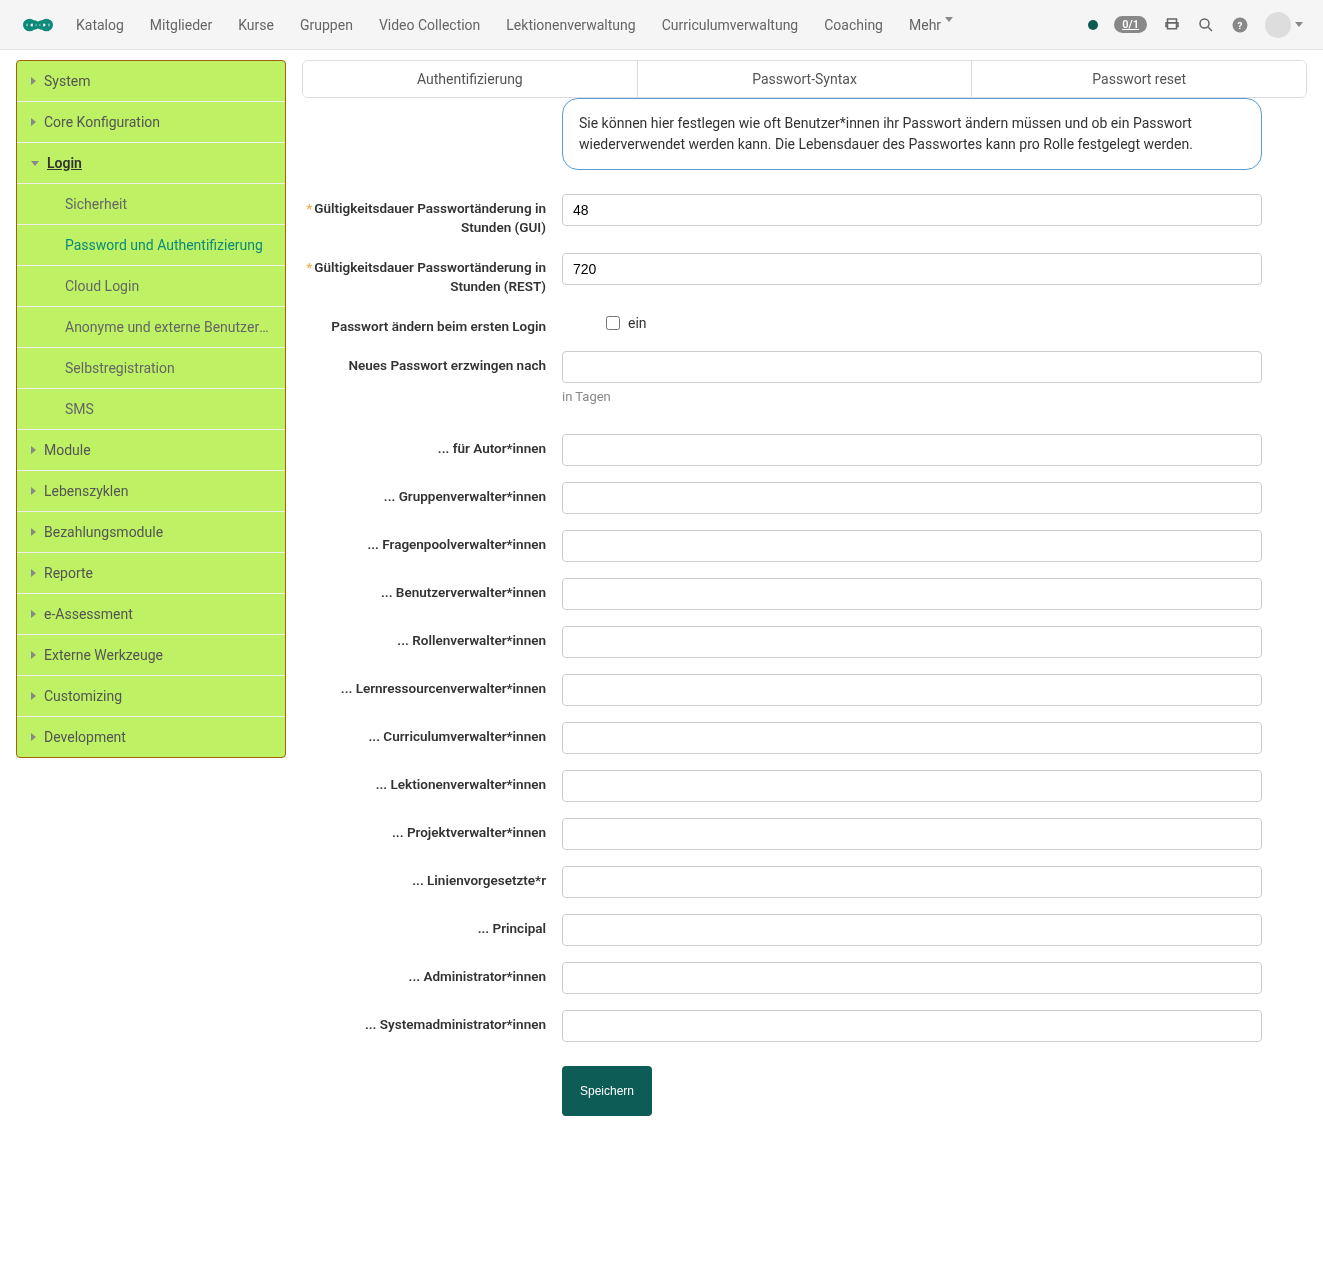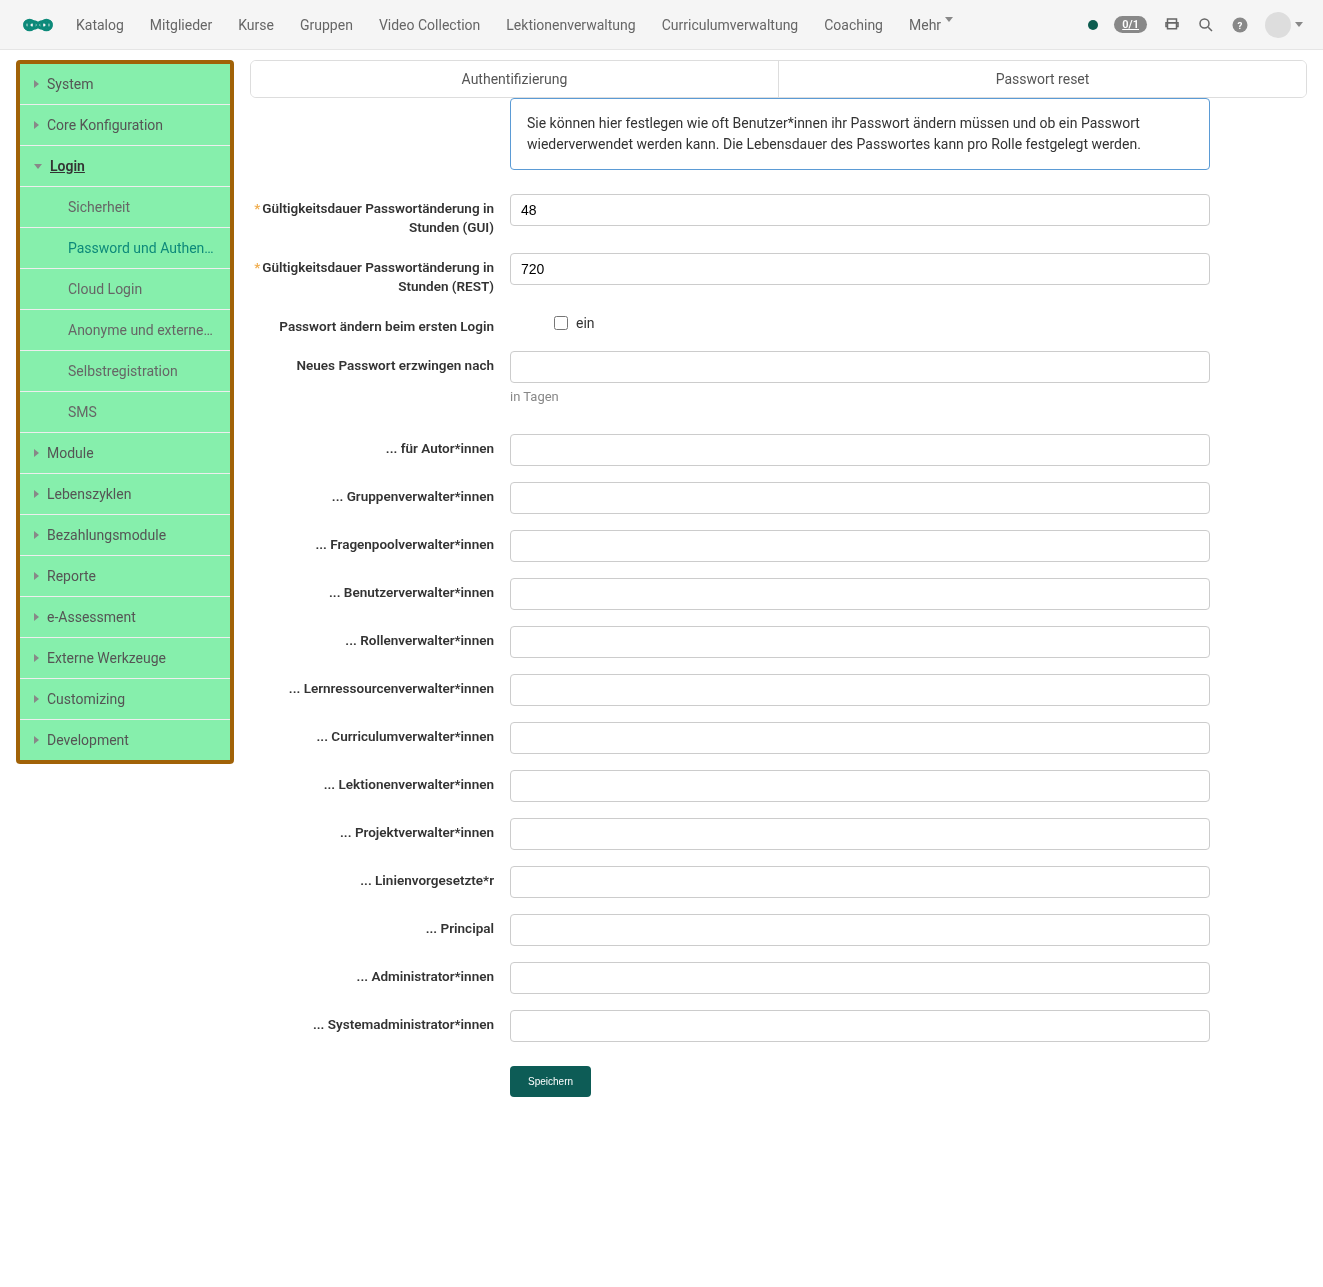--- a/index.html
+++ b/index.html
@@ -16,52 +16,52 @@
 .status-dot { width: 10px; height: 10px; border-radius: 50%; background: #0d5c4f; }
 .badge { background: #888; color: #fff; padding: 2px 8px; border-radius: 10px; font-size: 11px; font-weight: 600; text-decoration: underline; }
 .icon-btn { color: #666; cursor: pointer; display: flex; align-items: center; }
 .avatar { width: 26px; height: 26px; border-radius: 50%; background: #ddd; }
 .avatar-wrap { display: flex; align-items: center; gap: 4px; cursor: pointer; }
 
 
 .container { display: flex; padding: 10px 16px; gap: 16px; align-items: flex-start; }
 
 
-.sidebar { width: 218px; border: 4px solid #a16207; border-radius: 4px; background: #86efac; flex-shrink: 0; }
+.sidebar { width: 270px; border: 1px solid #a16207; border-radius: 4px; background: #bef264; flex-shrink: 0; }
 .side-item { display: flex; align-items: center; padding: 12px 14px; border-bottom: 1px solid #eee; color: #555; cursor: pointer; gap: 8px; }
 .side-item:last-child { border-bottom: none; }
 .side-item.expanded { font-weight: 600; color: #333; text-decoration: underline; }
 .side-sub { padding: 12px 14px 12px 48px; border-bottom: 1px solid #eee; color: #666; cursor: pointer; overflow: hidden; text-overflow: ellipsis; white-space: nowrap; }
 .side-sub.active { color: #0d8a7a; font-weight: 400; }
 .caret { width: 0; height: 0; border-top: 4px solid transparent; border-bottom: 4px solid transparent; border-left: 5px solid #888; display: inline-block; }
 .caret.down { border-left: 4px solid transparent; border-right: 4px solid transparent; border-top: 5px solid #888; border-bottom: none; }
 
 
 .main { flex: 1; }
 
 
 .tabs { display: flex; border: 1px solid #ddd; border-radius: 6px; overflow: hidden; }
 .tab { flex: 1; text-align: center; padding: 10px 8px; background: #fff; color: #555; cursor: pointer; border-right: 1px solid #ddd; font-size: 14px; }
 .tab:last-child { border-right: none; }
 .tab.active { background: #0d5c56; color: #fff; }
 
 
 .form-wrap { max-width: 960px; }
-.info-box { border: 1px solid #5b9bd5; border-radius: 4px; padding: 14px 16px; background: #fff; margin-bottom: 24px; margin-left: 260px; color: #333; line-height: 1.5; }
+.info-box { border: 1px solid #5b9bd5; border-radius: 16px; padding: 14px 16px; background: #fff; margin-bottom: 24px; margin-left: 260px; color: #333; line-height: 1.5; }
 .form-row { display: flex; align-items: flex-start; margin-bottom: 16px; }
 .form-label { width: 260px; text-align: right; padding-right: 16px; font-weight: 600; color: #333; font-size: 13.5px; padding-top: 5px; line-height: 1.4; }
 .form-label .req { color: #f0ad4e; margin-right: 2px; }
 .form-control-wrap { flex: 1; }
 .form-input { width: 100%; padding: 6px 10px; border: 1px solid #ccc; border-radius: 4px; font-size: 14px; height: 32px; }
 .form-hint { color: #888; font-size: 13px; margin-top: 6px; }
 .checkbox-row { display: flex; align-items: center; gap: 8px; padding-top: 3px; padding-left: 44px; }
 .checkbox-row input { width: 14px; height: 14px; }
 .checkbox-row label { font-size: 14px; color: #333; font-weight: normal; }
 
-.btn-primary { background: #0d5c56; color: #fff; border: none; padding: 10px 18px; border-radius: 4px; font-size: 10px; cursor: pointer; margin-left: 260px; margin-top: 8px; }
+.btn-primary { background: #0d5c56; color: #fff; border: none; padding: 18px 18px; border-radius: 4px; font-size: 12px; cursor: pointer; margin-left: 260px; margin-top: 8px; }
 </style>
 </head>
 <body>
 
 <div class="topnav">
   <div class="logo">
     <svg viewBox="0 0 60 30">
       <path d="M15 15 C15 8, 8 8, 8 15 C8 22, 15 22, 15 15 C15 8, 30 8, 30 15 C30 22, 45 22, 45 15 C45 8, 52 8, 52 15 C52 22, 45 22, 45 15 C45 8, 30 8, 30 15 C30 22, 15 22, 15 15 Z" fill="none" stroke="#0d8a7a" stroke-width="5"></path>
       <circle cx="16" cy="15" r="8" fill="none" stroke="#0d8a7a" stroke-width="5"></circle>
       <circle cx="44" cy="15" r="8" fill="none" stroke="#0d8a7a" stroke-width="5"></circle>
@@ -161,20 +161,21 @@
       </div>
       <div class="side-item">
         <span class="caret"></span>
         <span>Development</span>
       </div>
     </div>
 
   <div class="main">
     <div class="tabs" id="tabs">
         <div class="tab">Authentifizierung</div>
+        <div class="tab">Passwort-Syntax</div>
         <div class="tab">Passwort reset</div>
       </div>
 
     <div class="form-wrap">
       <div class="info-box">Sie können hier festlegen wie oft Benutzer*innen ihr Passwort ändern müssen und ob ein Passwort wiederverwendet werden kann. Die Lebensdauer des Passwortes kann pro Rolle festgelegt werden.</div>
 
       
       <div class="form-row">
         <div class="form-label"><span class="req">*</span><span>Gültigkeitsdauer Passwortänderung in Stunden (GUI)</span></div>
         <div class="form-control-wrap"><input class="form-input" value="48" style=""></div>

